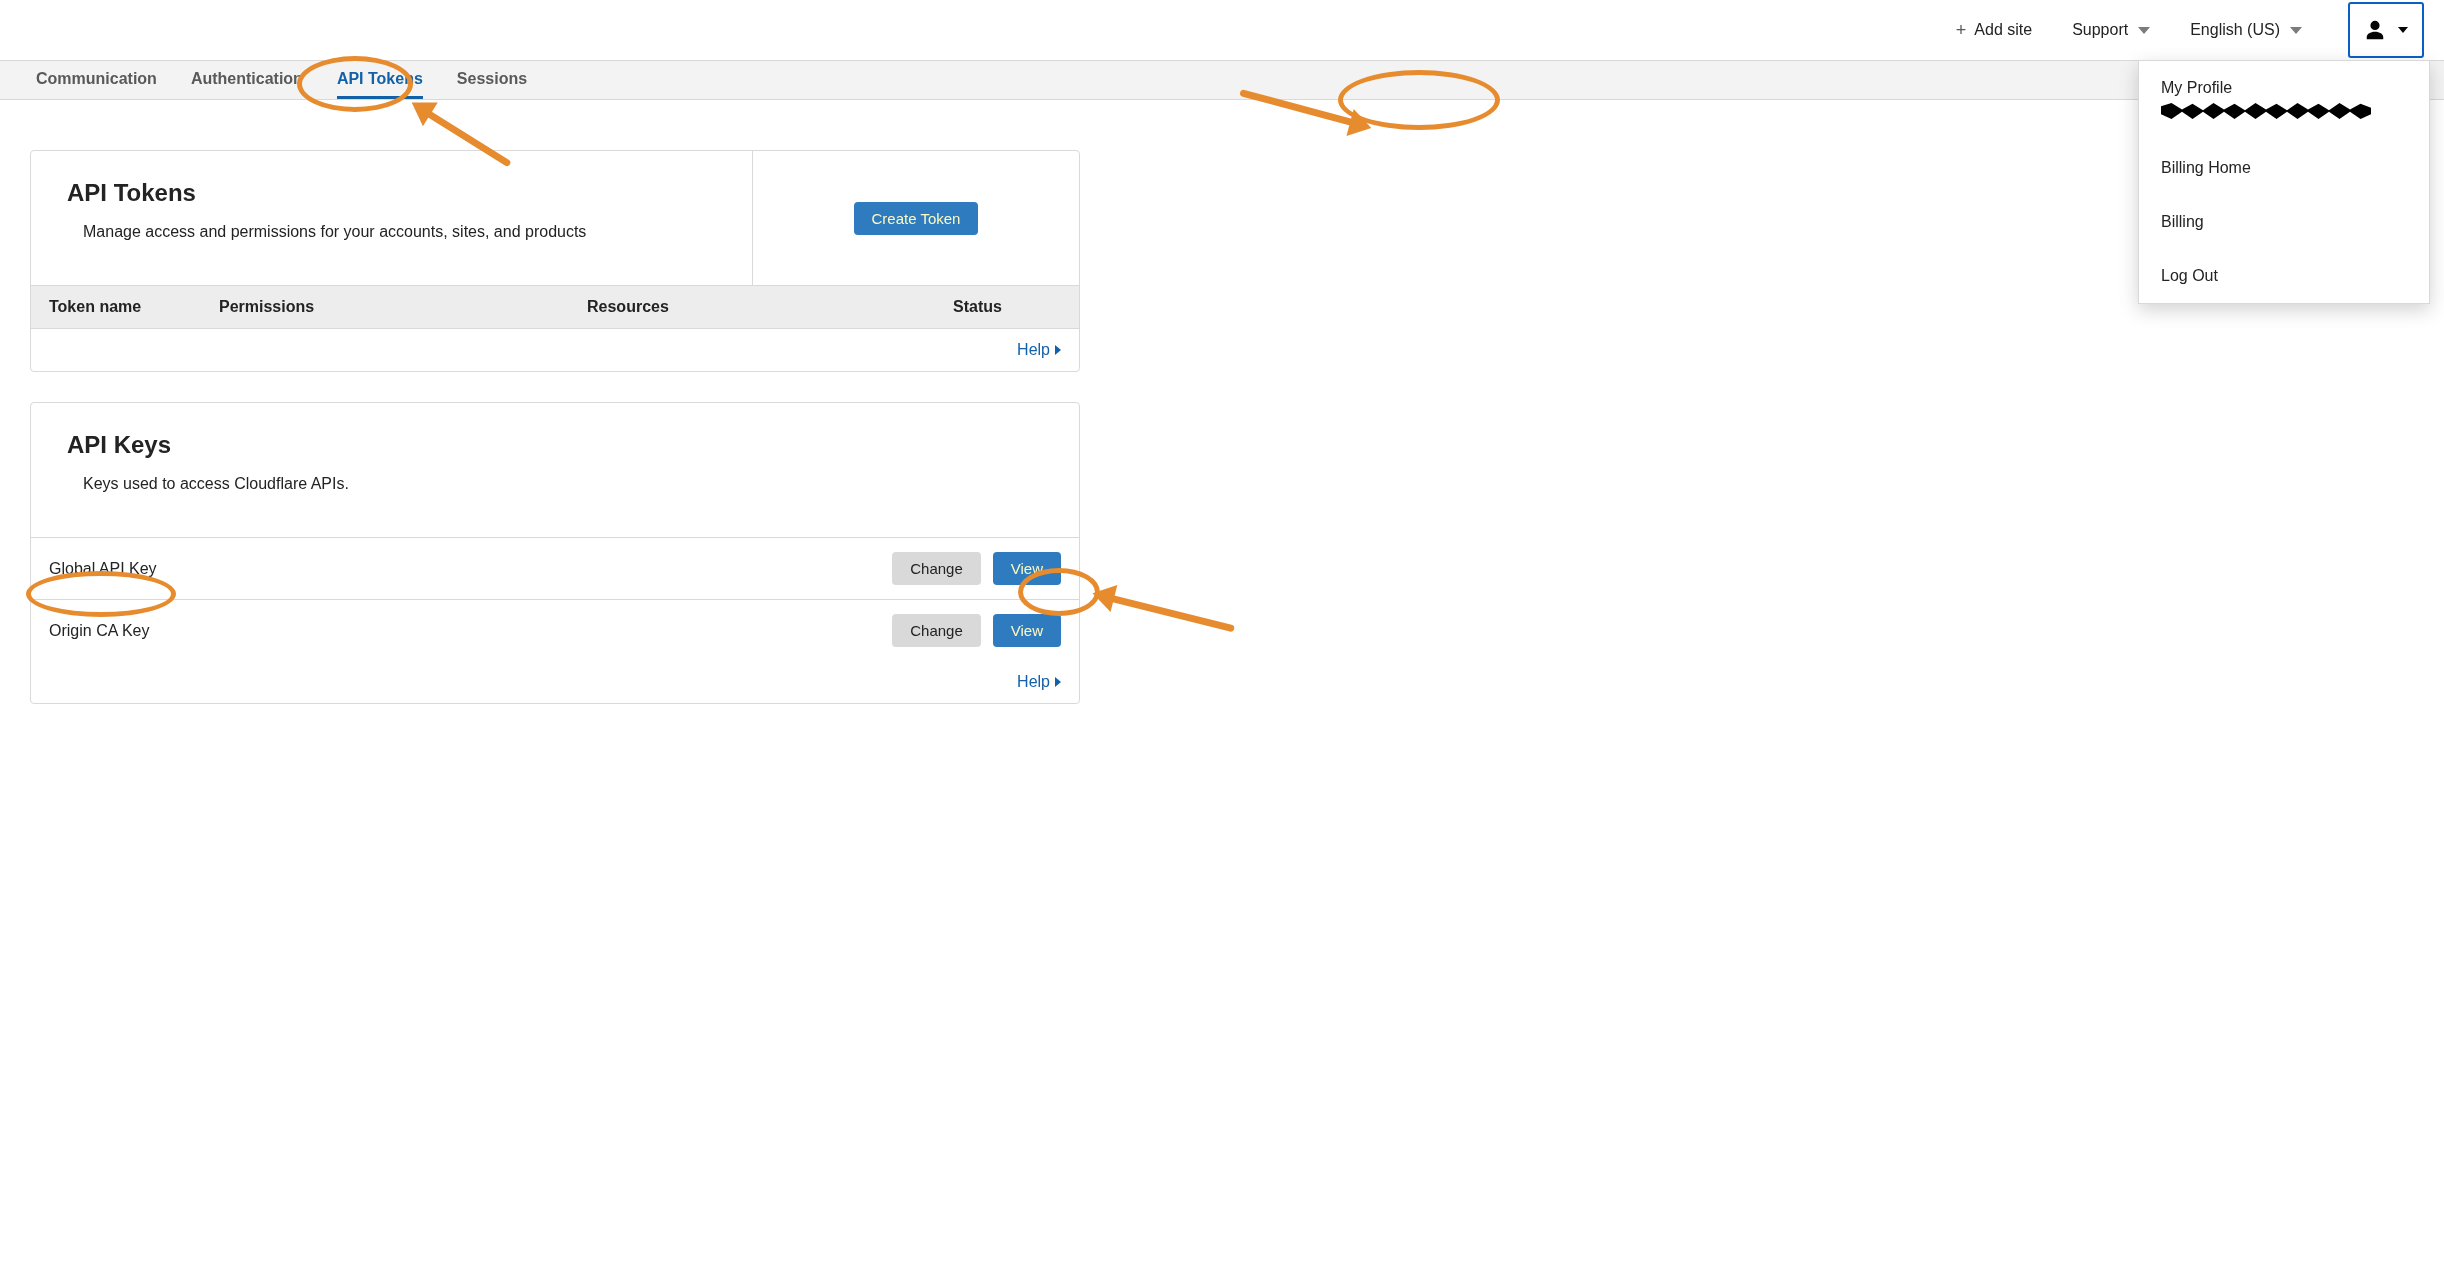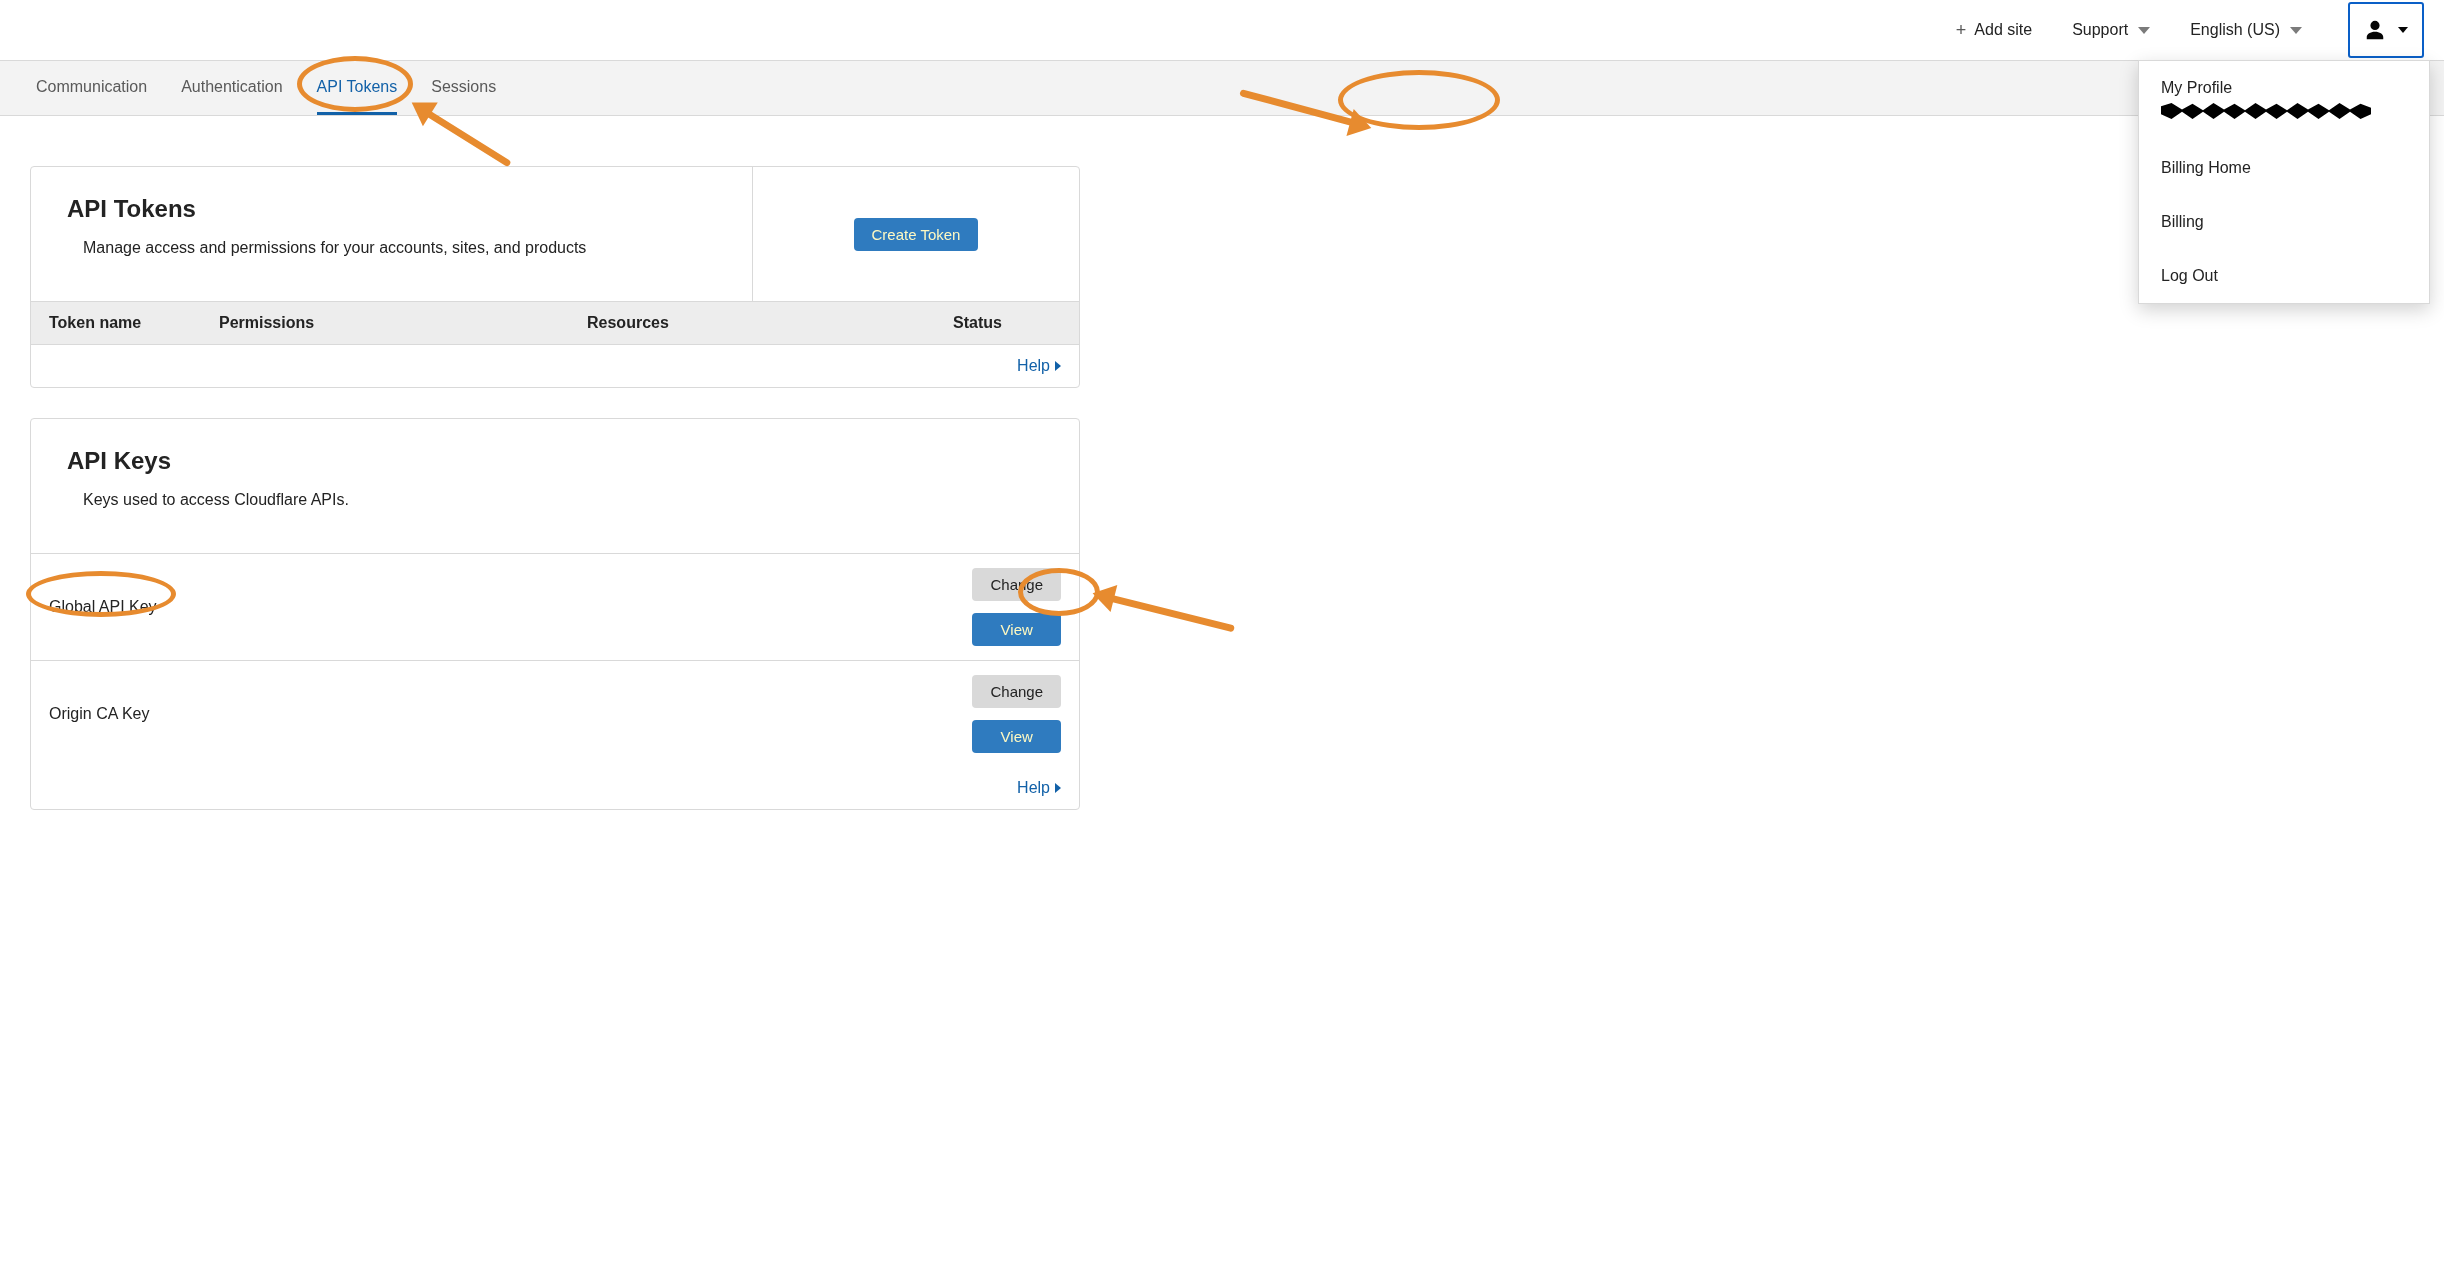--- a/index.html
+++ b/index.html
@@ -103,22 +103,23 @@
   }
 
   
   .tabnav {
     background: var(--bg-light-grey);
     border-top: 1px solid var(--border);
     border-bottom: 1px solid var(--border);
     display: flex;
     gap: 34px;
     padding: 0 36px;
-    height: 56px;
+    height: 40px;
     align-items: stretch;
+    font-weight: bold;
   }
   .tab {
     color: var(--text-grey);
     font-size: 16px;
     display: flex;
     align-items: center;
     cursor: pointer;
     border-bottom: 3px solid transparent;
   }
   .tab.active {
@@ -239,21 +240,20 @@
     display: flex;
     align-items: center;
     justify-content: space-between;
     padding: 14px 18px;
     border-top: 1px solid var(--border);
     font-size: 16px;
   }
   .key-actions {
     display: flex;
     gap: 12px;
-    flex-direction: column;
   }
 
   
   .annot-layer {
     position: absolute;
     top: 0; left: 0; width: 2444px; height: 1268px;
     pointer-events: none;
   }
   .ellipse {
     position: absolute;

